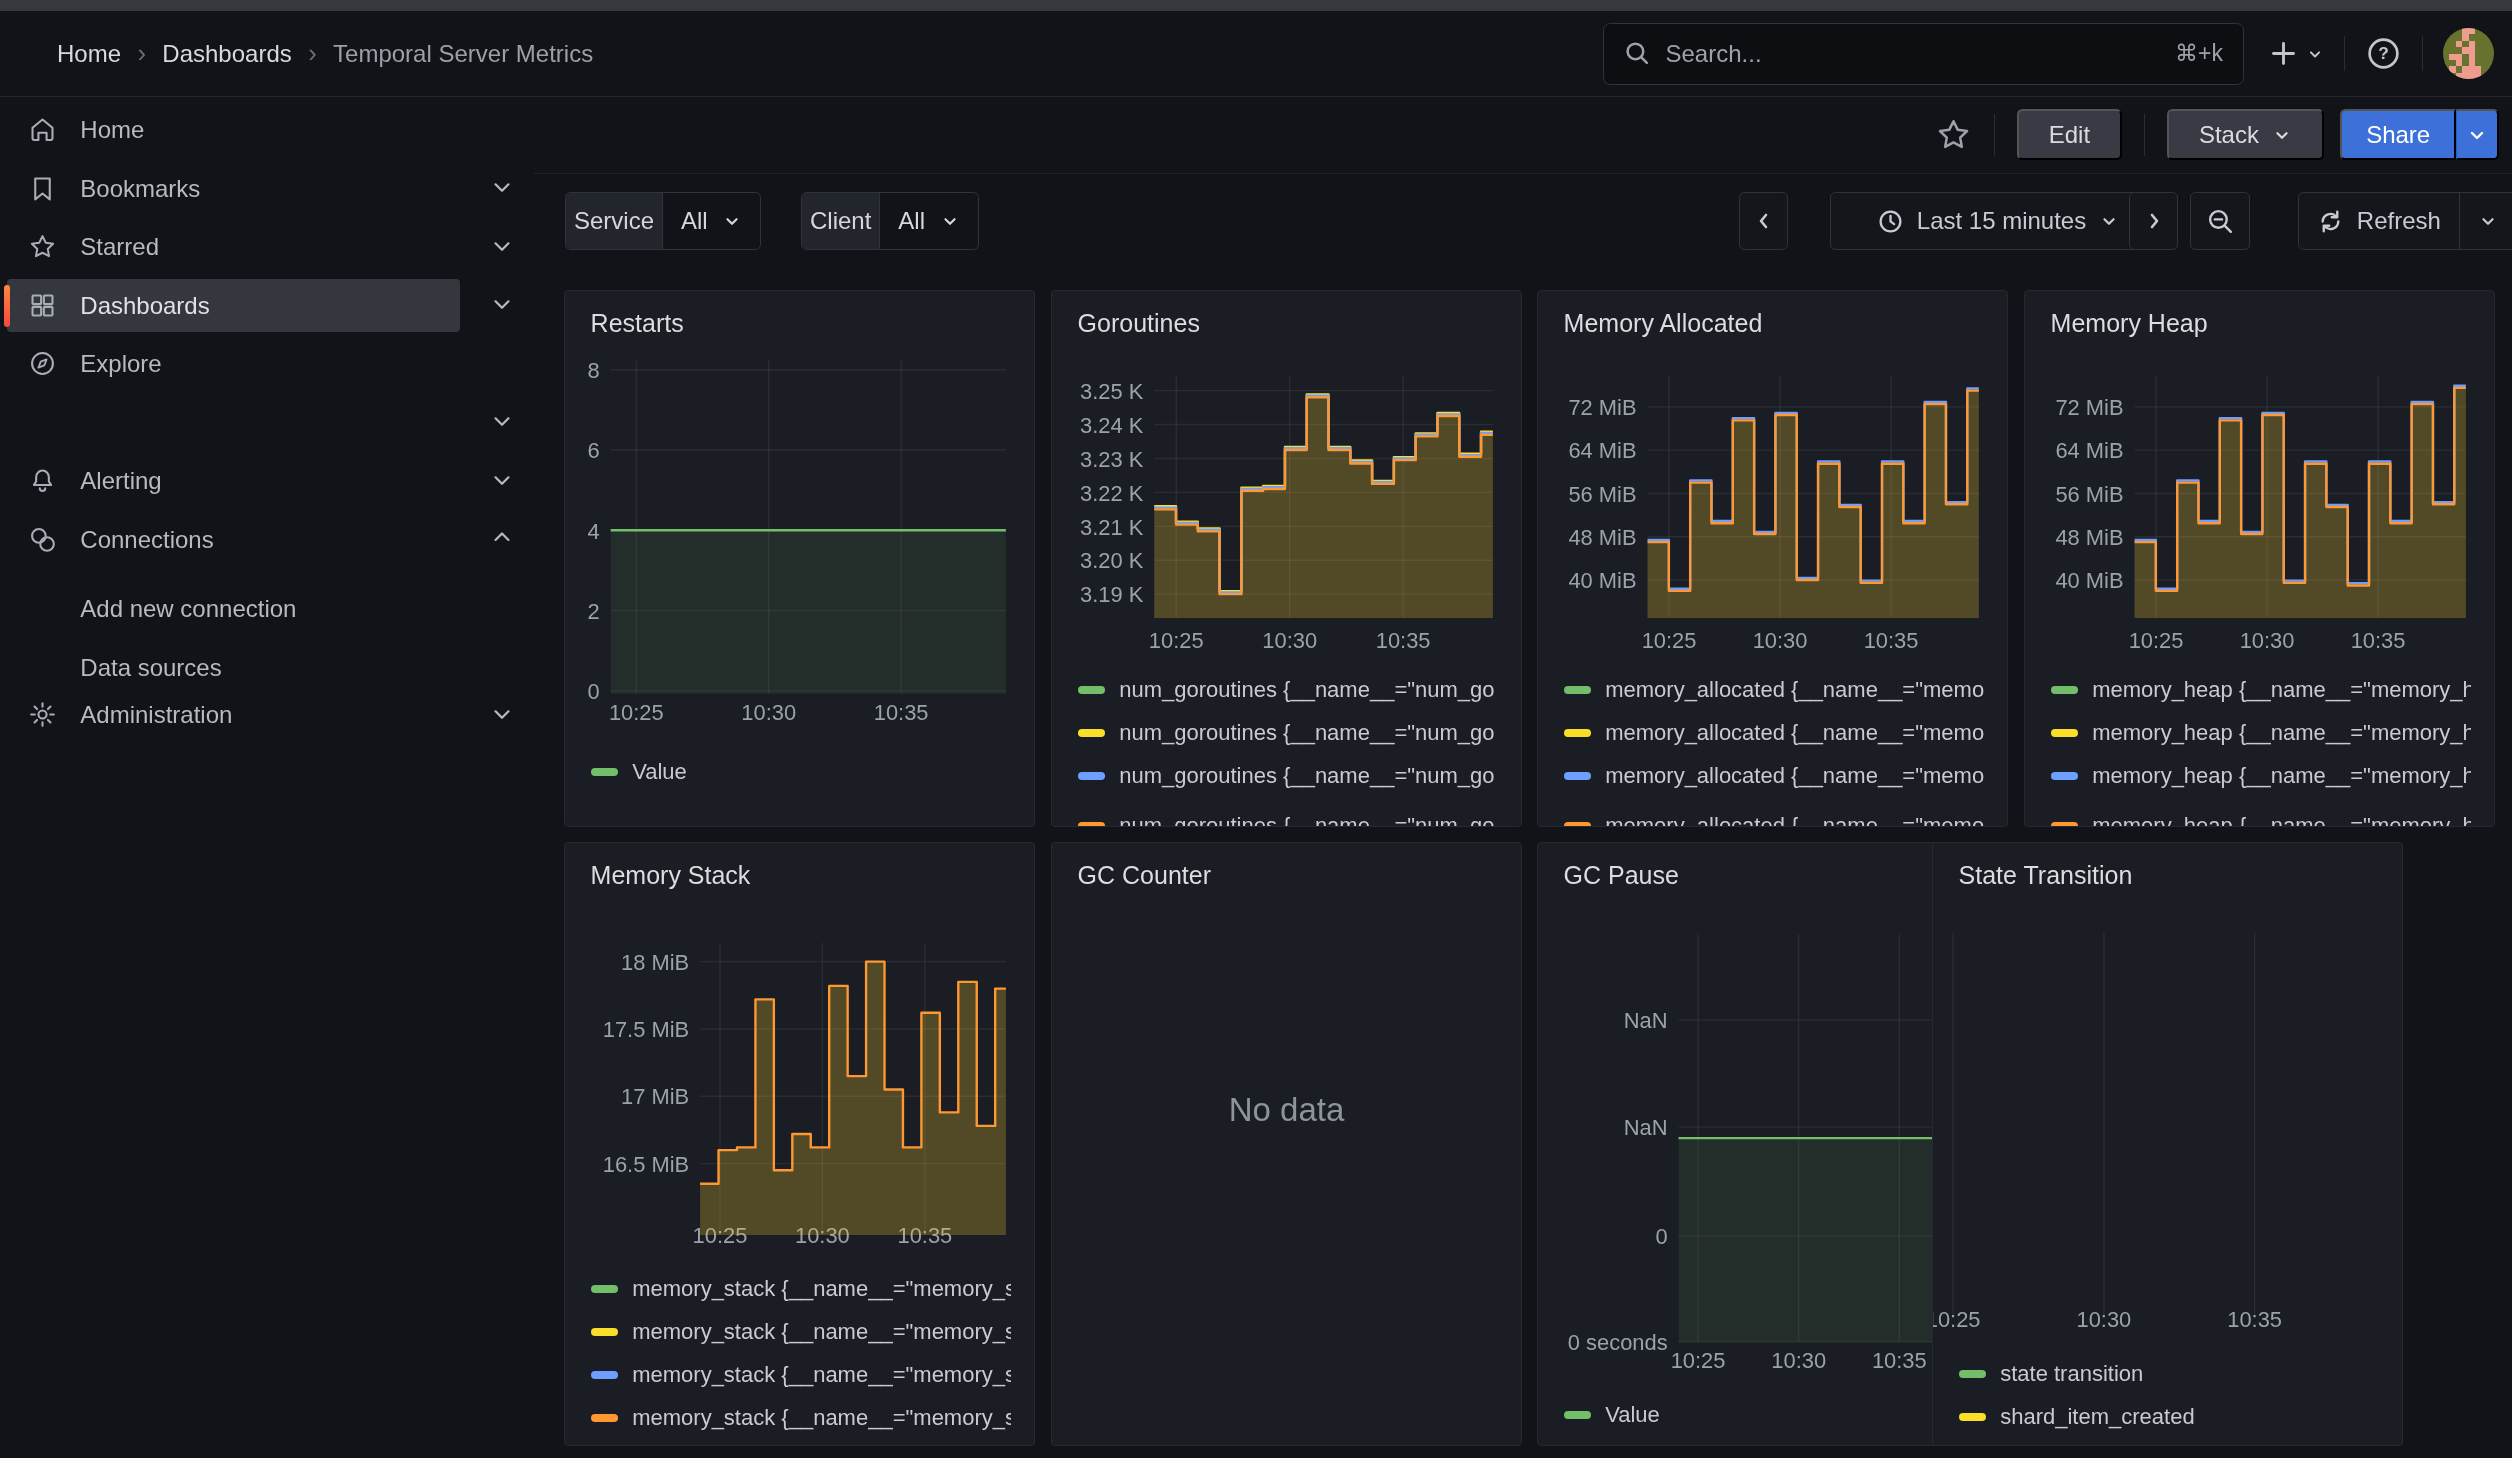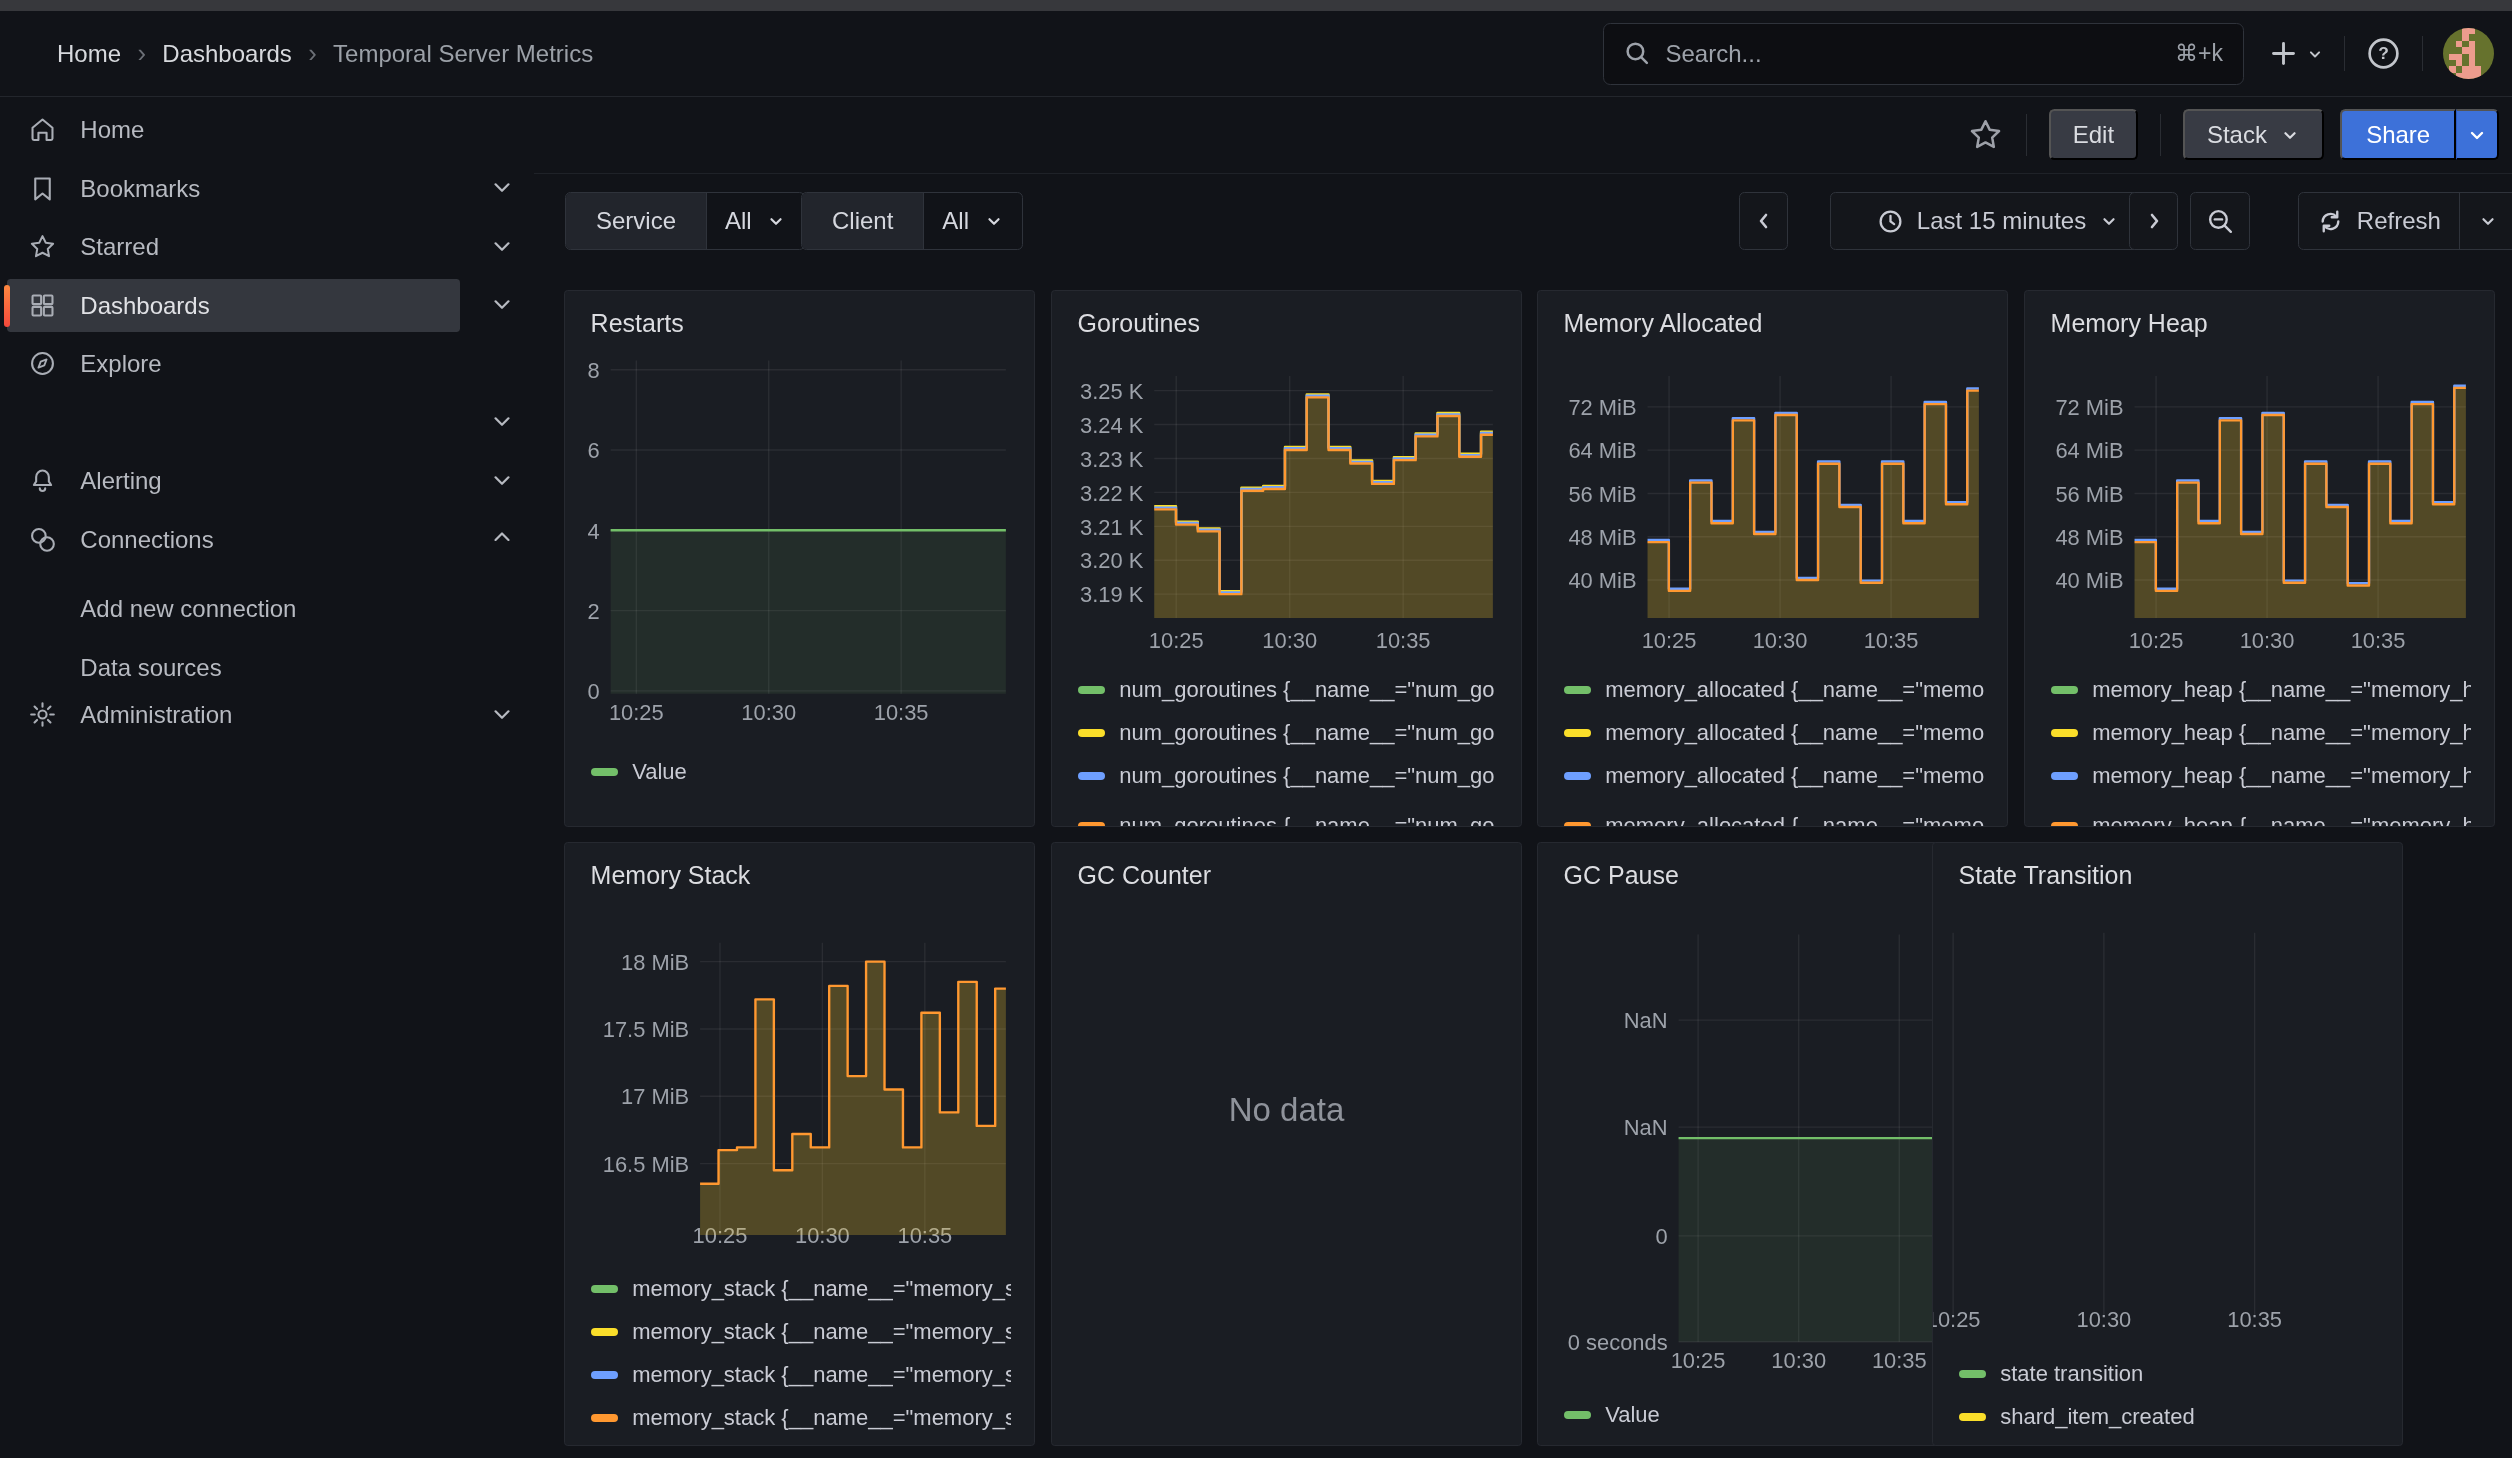--- a/index.html
+++ b/index.html
@@ -29,38 +29,38 @@
   #search-shortcut{margin-right:20px;font-size:23px;color:#9DA2AA;}
   .navbtn{display:flex;align-items:center;color:#C2C5CB;cursor:pointer;}
   #plus-btn{margin-left:24px;gap:7.3px;}
   .vdiv{width:0.9px;height:35px;background:#2A2D33;margin:0 20px;}
   #help-btn{color:#C2C5CB;}
   #avatar{width:51px;height:51px;border-radius:50%;overflow:hidden;cursor:pointer;flex:none;}
   
   #toolbar{left:534px;top:96px;width:1978px;height:78px;border-bottom:0.9px solid #1F2228;display:flex;align-items:center;justify-content:flex-end;box-sizing:border-box;padding-right:12.8px;}
   #star-btn{color:#9DA0A8;display:flex;cursor:pointer;}
   .tdiv{width:0.9px;height:42px;background:#2A2D33;margin:0 22px;}
-  .btn{height:51px;border-radius:5.5px;background:#383B44;color:#DADCE1;font-size:24px;display:flex;align-items:center;justify-content:center;cursor:pointer;padding:0 22px;}
+  .btn{height:51px;border-radius:5.5px;background:#383B44;color:#DADCE1;font-size:24px;display:flex;align-items:center;justify-content:center;cursor:pointer;padding:0 30px;}
   #export-btn{gap:12.8px;}
   #share-group{display:flex;margin-left:16.4px;}
   #share-btn{background:#3D71D9;color:#FFFFFF;border-radius:5.5px 0 0 5.5px;padding:0 24px;}
   #share-caret{background:#3D71D9;color:#FFFFFF;border-radius:0 5.5px 5.5px 0;border-left:0.9px solid #2A5BC7;padding:0 9px;}
   
   #sidebar{left:0;top:96px;width:534px;height:1362px;}
   .side-item{position:absolute;left:7.3px;width:453px;height:53px;border-radius:3.7px;display:flex;align-items:center;cursor:pointer;color:#B7BAC1;}
   .side-item .icon{width:31px;height:31px;margin-left:20px;display:flex;align-items:center;justify-content:center;color:#A9ADB5;flex:none;font-size:27px;line-height:31px;}
   .side-item .lbl{margin-left:22px;font-size:24px;white-space:nowrap;}
   .side-item.sel{background:#34373E;color:#E0E1E5;}
   .side-item.sel::before{content:"";position:absolute;left:-3.7px;top:5.5px;bottom:5.5px;width:6.4px;border-radius:3.7px;background:linear-gradient(#FF8840,#F5493C);}
   .side-item.child .lbl{margin-left:73px;margin-top:23px;}
   .side-chev{position:absolute;width:24px;height:24px;color:#B7BAC1;display:flex;}
   
   #filterrow{left:534px;top:174px;width:1978px;height:100px;}
   .fgroup{position:absolute;top:18px;height:58px;display:flex;border:0.9px solid #2F333B;border-radius:5.5px;overflow:hidden;box-sizing:border-box;}
-  .fgroup .flabel{background:#22252C;display:flex;align-items:center;padding:0 30px;font-size:24px;color:#D5D7DE;}
+  .fgroup .flabel{background:#22252C;display:flex;align-items:center;padding:0 8px;font-size:24px;color:#D5D7DE;}
   .fgroup .fvalue{display:flex;align-items:center;gap:14.6px;padding:0 18px;font-size:24px;color:#D5D7DE;border-left:0.9px solid #2F333B;cursor:pointer;}
   .tbtn{position:absolute;top:18px;height:58px;border:0.9px solid #2F333B;border-radius:5.5px;background:#14161B;color:#C9CBD4;display:flex;align-items:center;justify-content:center;font-size:24px;cursor:pointer;box-sizing:border-box;}
   .tgroup{position:absolute;top:18px;height:58px;display:flex;border:0.9px solid #2F333B;border-radius:5.5px;background:#14161B;color:#C9CBD4;font-size:24px;box-sizing:border-box;cursor:pointer;margin-left:40px;}
   .tseg{display:flex;align-items:center;gap:12.8px;padding:0 18px;}
   .tseg+.tseg{border-left:0.9px solid #2F333B;}
   
   .panel{position:absolute;background:#1A1D23;border:0.9px solid #262930;border-radius:3.7px;overflow:hidden;box-sizing:border-box;}
   .panel-title{position:absolute;left:25.6px;top:18px;font-size:25px;font-weight:500;color:#DCDDE1;cursor:pointer;white-space:nowrap;}
   .panel svg{position:absolute;left:0;top:0;}
   .panel svg text{font-family:"Liberation Sans","DejaVu Sans",sans-serif;font-size:24px;fill:#9DA2AA;}

